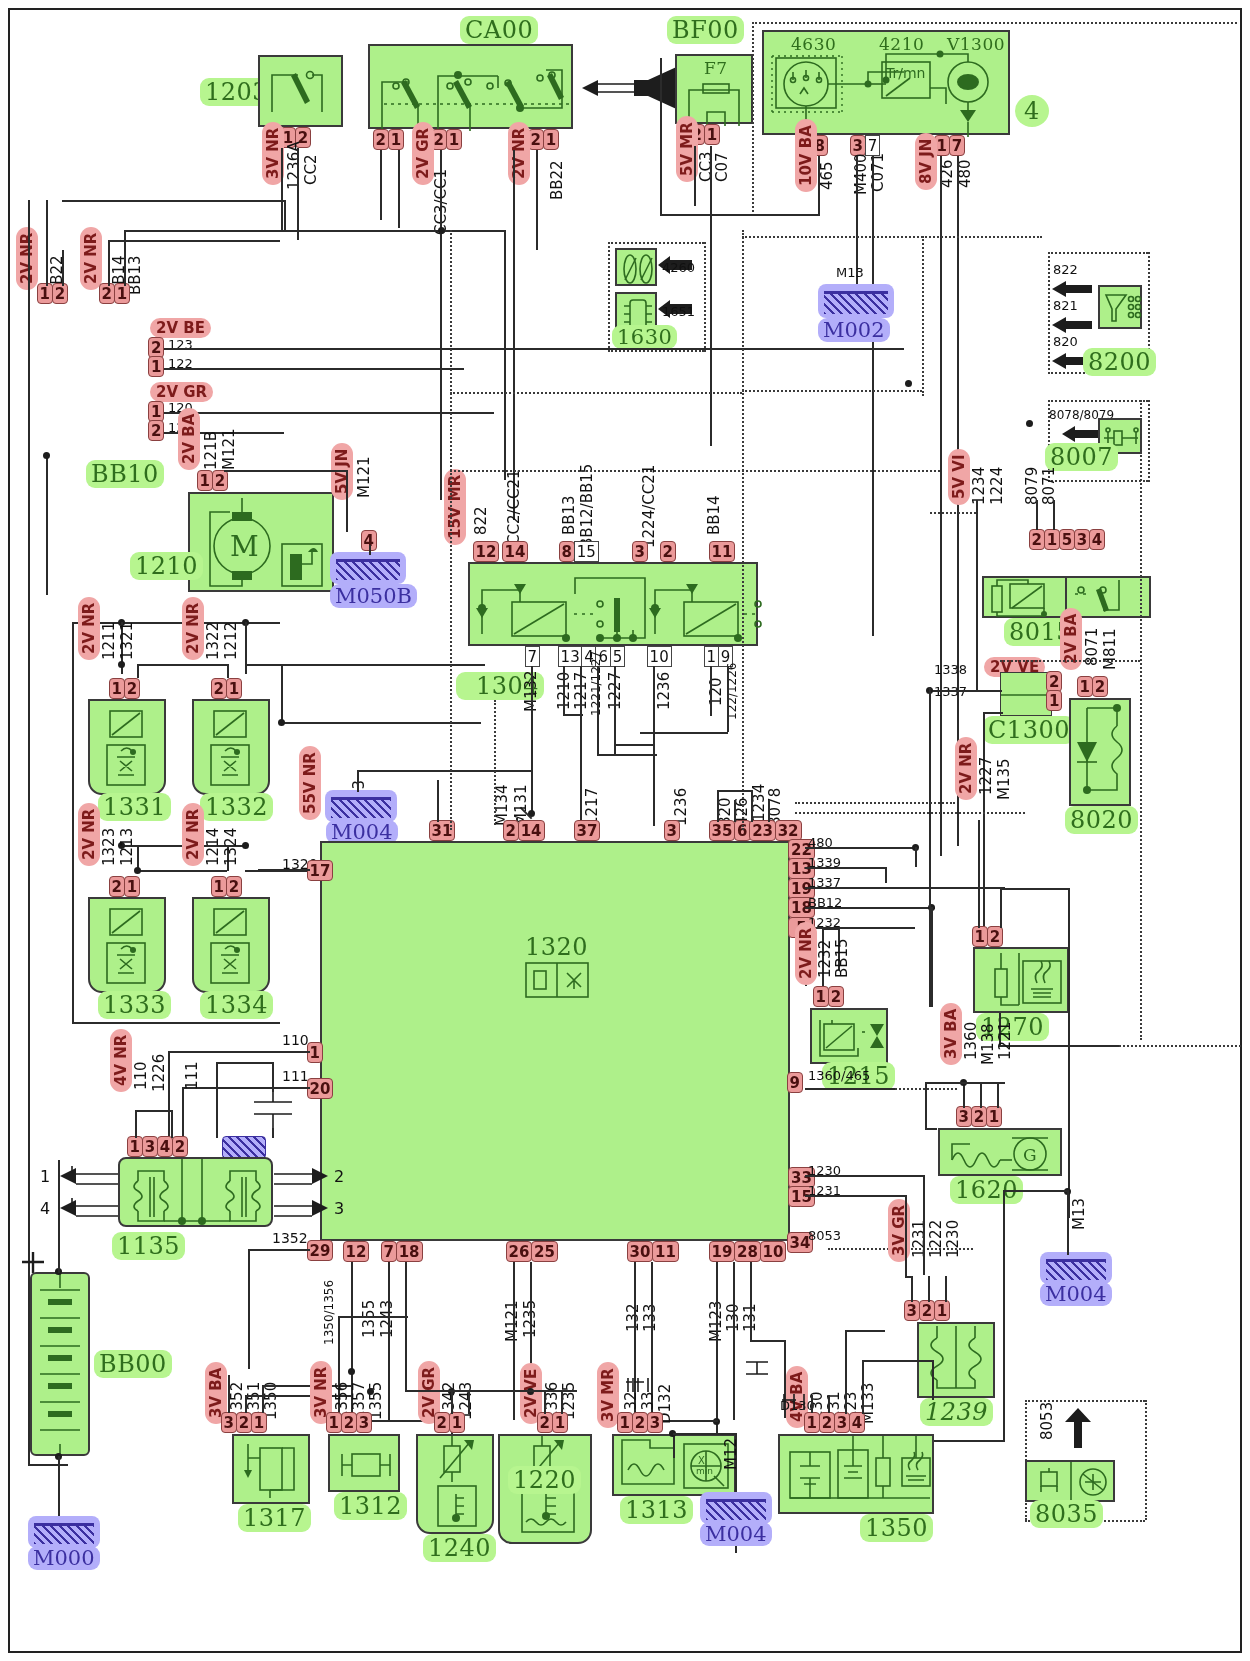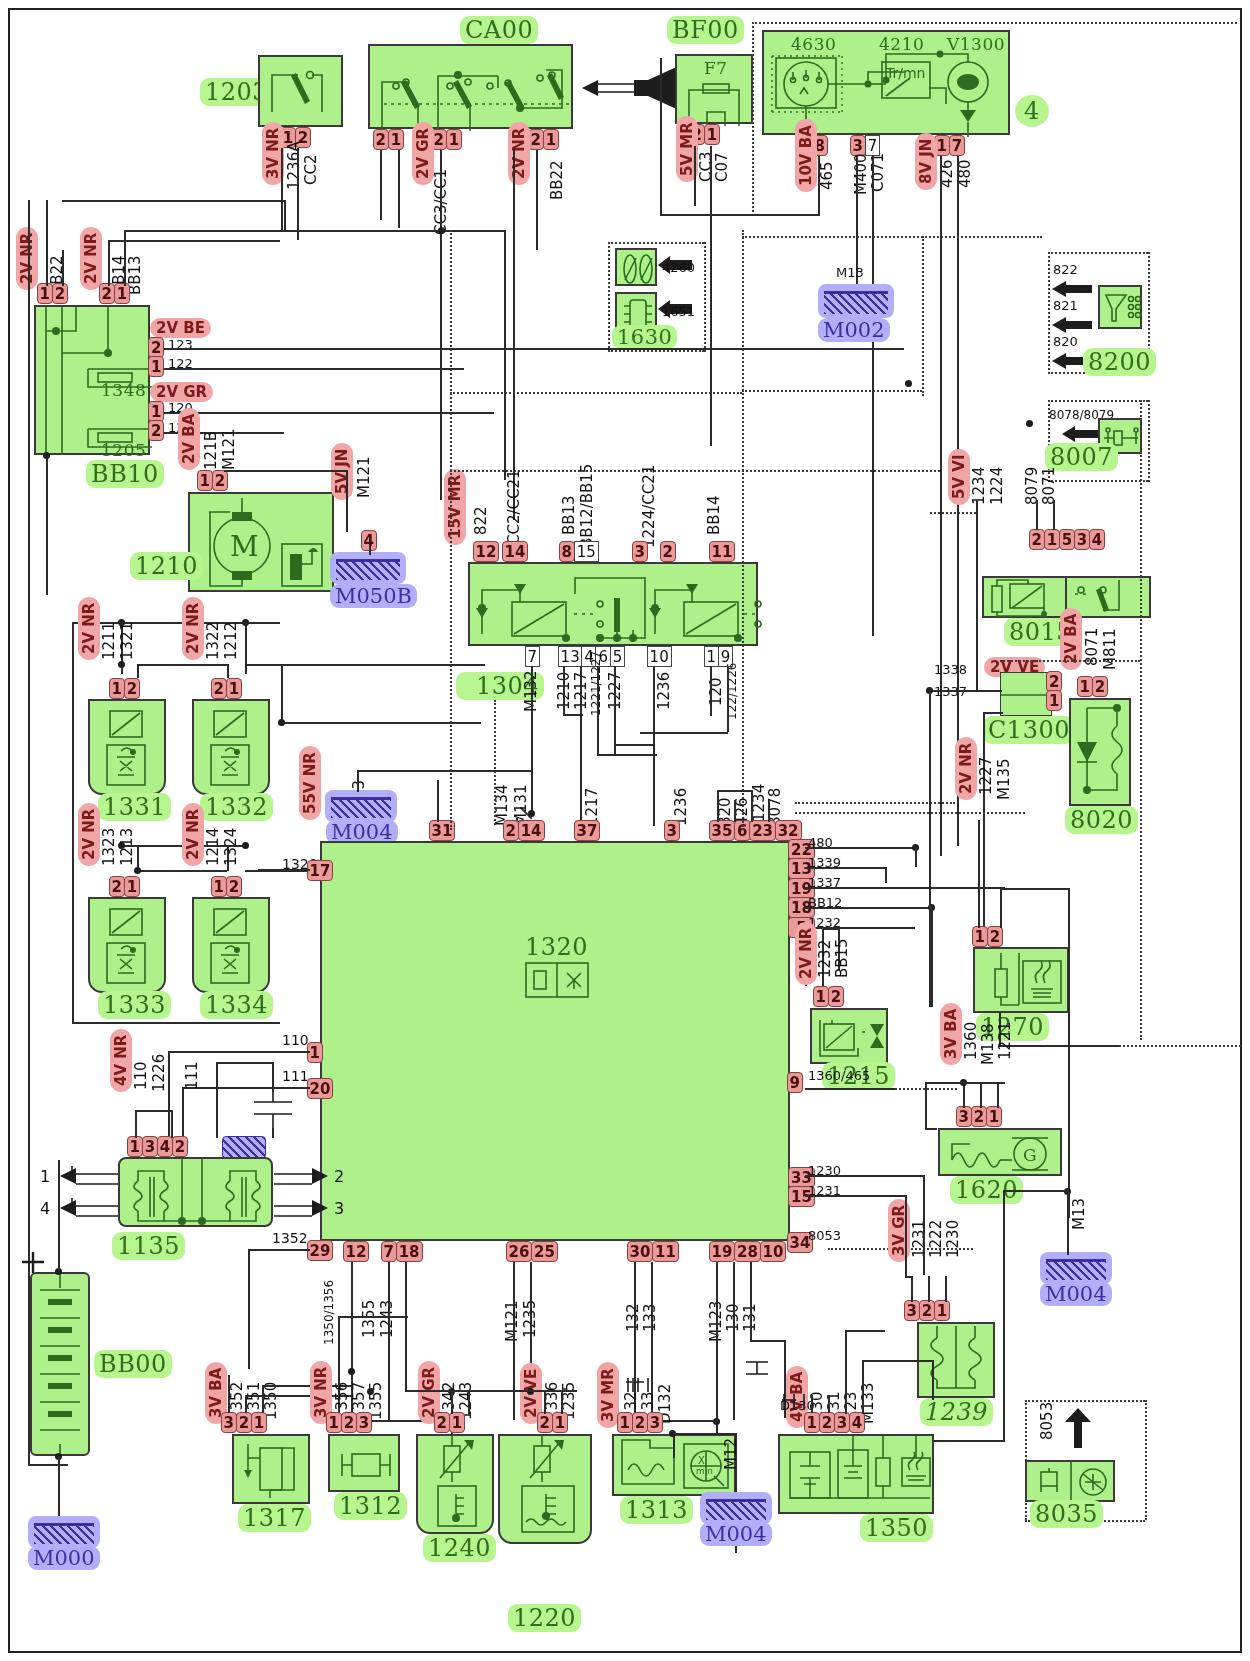--- a/index.html
+++ b/index.html
@@ -308,37 +308,20 @@
   <div class="wcode" style="left:110px;top:295px;">BB14</div>
   <div class="wcode" style="left:126px;top:295px;">BB13</div>
   <div class="pins" style="left:38px;top:283px;">
     <div class="pin red">1</div>
     <div class="pin red">2</div>
   </div>
   <div class="pins" style="left:100px;top:283px;">
     <div class="pin red">2</div>
     <div class="pin red">1</div>
   </div>
-  <div class="box" style="left:34px;top:305px;width:116px;height:150px;">
-    <svg width="116" height="150">
-      <path class="st" d="M10 0 L10 148 M26 0 L26 148"></path>
-      <path class="st" d="M10 24 L40 24 L40 0"></path>
-        <circle class="stf" cx="20" cy="24" r="4"></circle>
-      <path class="st" d="M26 46 L72 46 L72 0"></path>
-        <circle class="stf" cx="72" cy="46" r="4"></circle>
-      <path class="st" d="M52 62 L52 80 L116 80"></path>
-      <path class="st" d="M52 62 L116 62"></path>
-      <rect class="st" x="62" y="66" width="34" height="9" fill="#aef08a"></rect>
-      <path class="st" d="M52 122 L52 140 L116 140"></path>
-      <path class="st" d="M52 122 L116 122"></path>
-      <rect class="st" x="62" y="126" width="34" height="9" fill="#aef08a"></rect>
-    </svg>
-    <div class="lab sm" style="left:60px;top:73px;background:transparent;">1348</div>
-    <div class="lab sm" style="left:60px;top:133px;background:transparent;">1205</div>
-  </div>
   <div class="lab big" style="left:86px;top:460px;">BB10</div>
   <div class="gtagh" style="left:150px;top:318px;">2V BE</div>
   <div class="gtagh" style="left:150px;top:382px;">2V GR</div>
   <div class="pinv" style="left:148px;top:338px;">
     <div class="pin red">2</div>
     <div class="pin red">1</div>
   </div>
   <div class="pinv" style="left:148px;top:402px;">
     <div class="pin red">1</div>
     <div class="pin red">2</div>
@@ -1145,21 +1128,21 @@
         <rect class="st" x="34" y="10" width="16" height="26"></rect>
         <path class="st" d="M30 42 L60 6"></path>
         <path class="stf" d="M54 4 l10 0 l-2 10 z"></path>
         <path class="st" d="M42 0 L42 10 M42 36 L42 46"></path>
         <rect class="st" x="22" y="50" width="52" height="46"></rect>
         <path class="st" d="M46 58 L46 80 M46 62 L56 62 M46 70 L56 70 M46 78 L56 78"></path>
         <circle class="stf" cx="46" cy="80" r="4"></circle>
         <path class="st" d="M26 86 q5 -6 10 0 q5 6 10 0 q5 -6 10 0 q5 6 10 0"></path>
       </svg>
   </div>
-  <div class="lab big" style="left:508px;top:1604px;">1220</div>
+  <div class="lab big" style="left:508px;top:1466px;">1220</div>
   <div class="dot" style="left:527px;top:1388px;"></div>
   <div class="wire h" style="left:471px;top:1390px;width:106px;"></div>
   <div class="wire v" style="left:544px;top:1390px;height:24px;"></div>
   <div class="wire v" style="left:561px;top:1390px;height:24px;"></div>
 
   <div class="gtag" style="left:597px;top:1428px;">3V MR</div>
   <div class="wcode" style="left:622px;top:1420px;">132</div>
   <div class="wcode" style="left:639px;top:1420px;">133</div>
   <div class="wcode" style="left:656px;top:1424px;">D132</div>
   <div class="pins" style="left:619px;top:1506px;position:absolute;top:1506px;" hidden=""></div>

